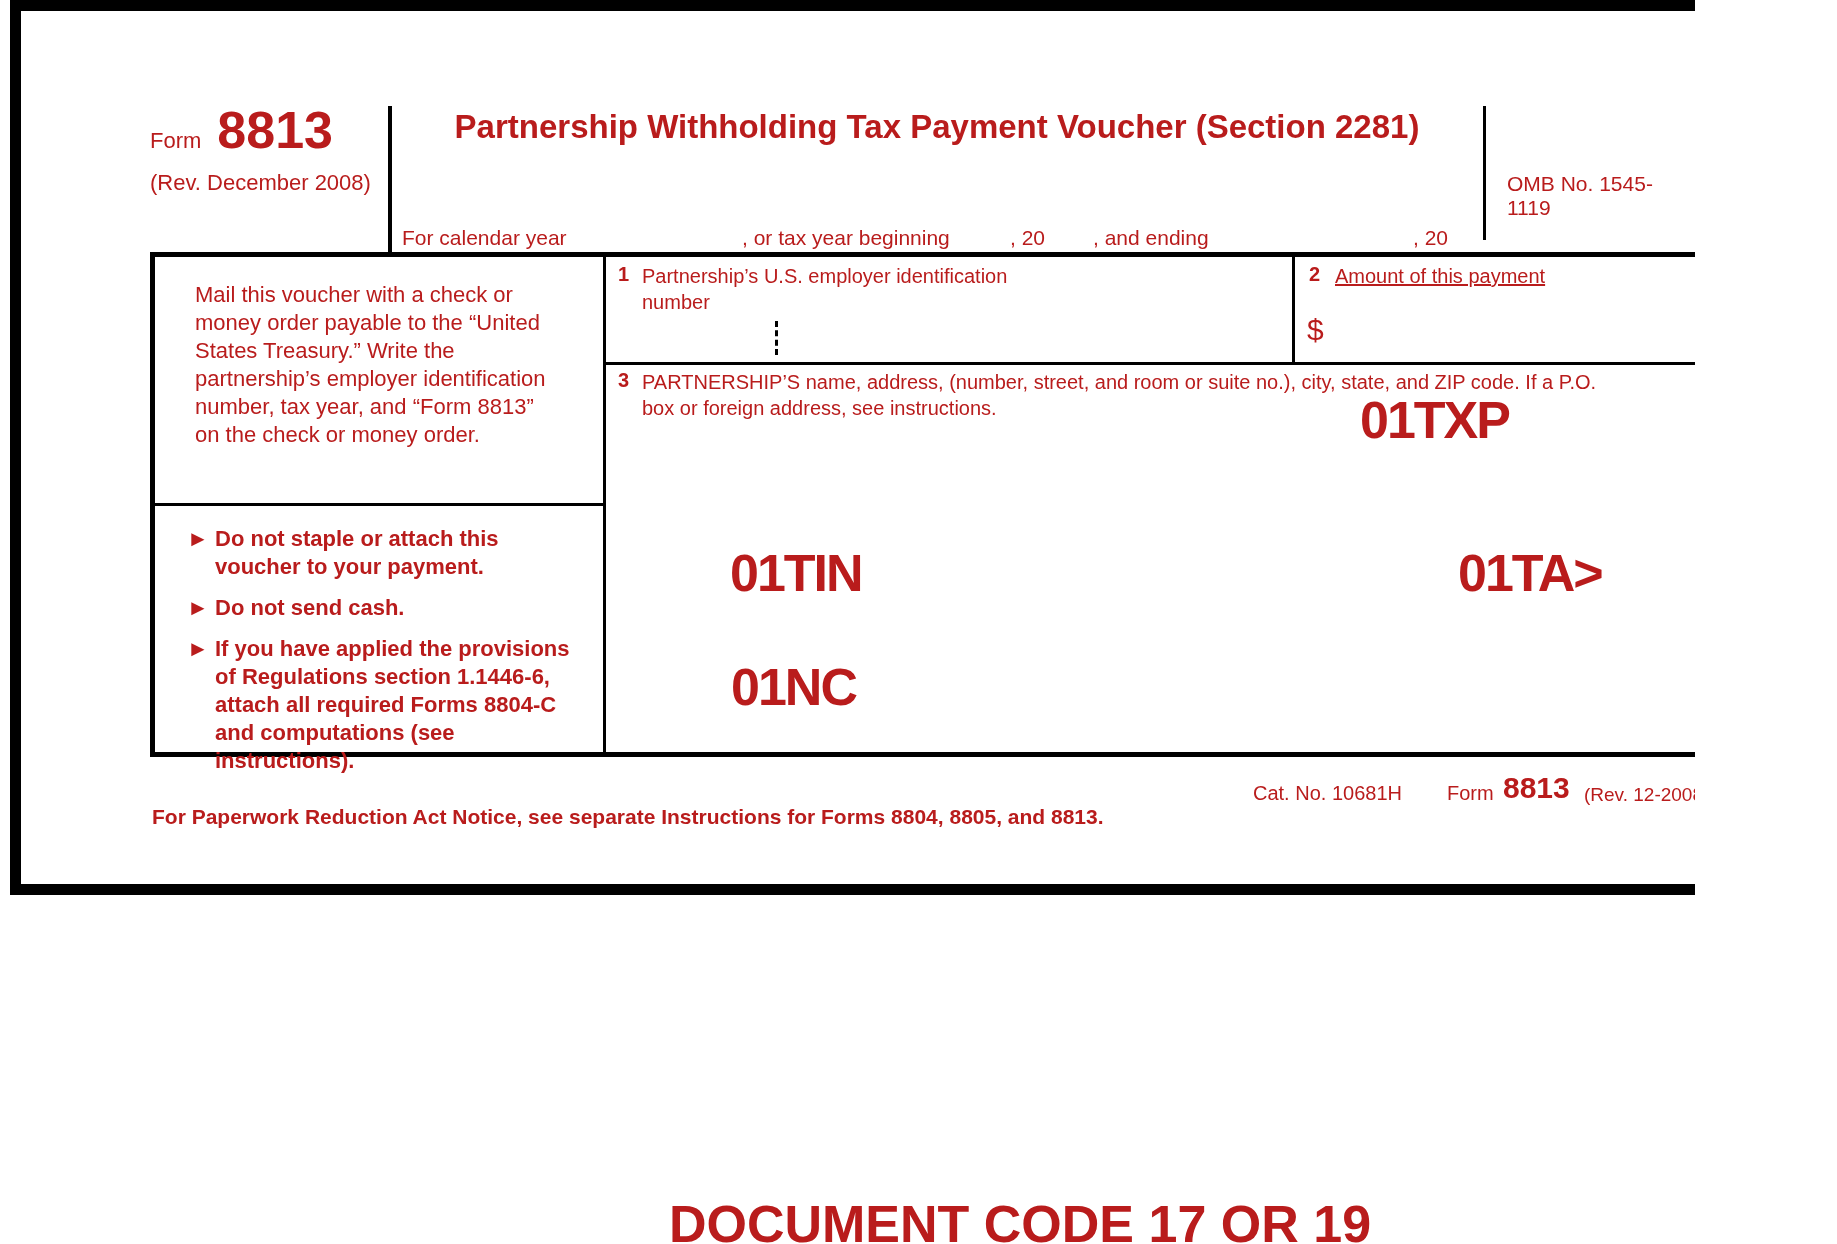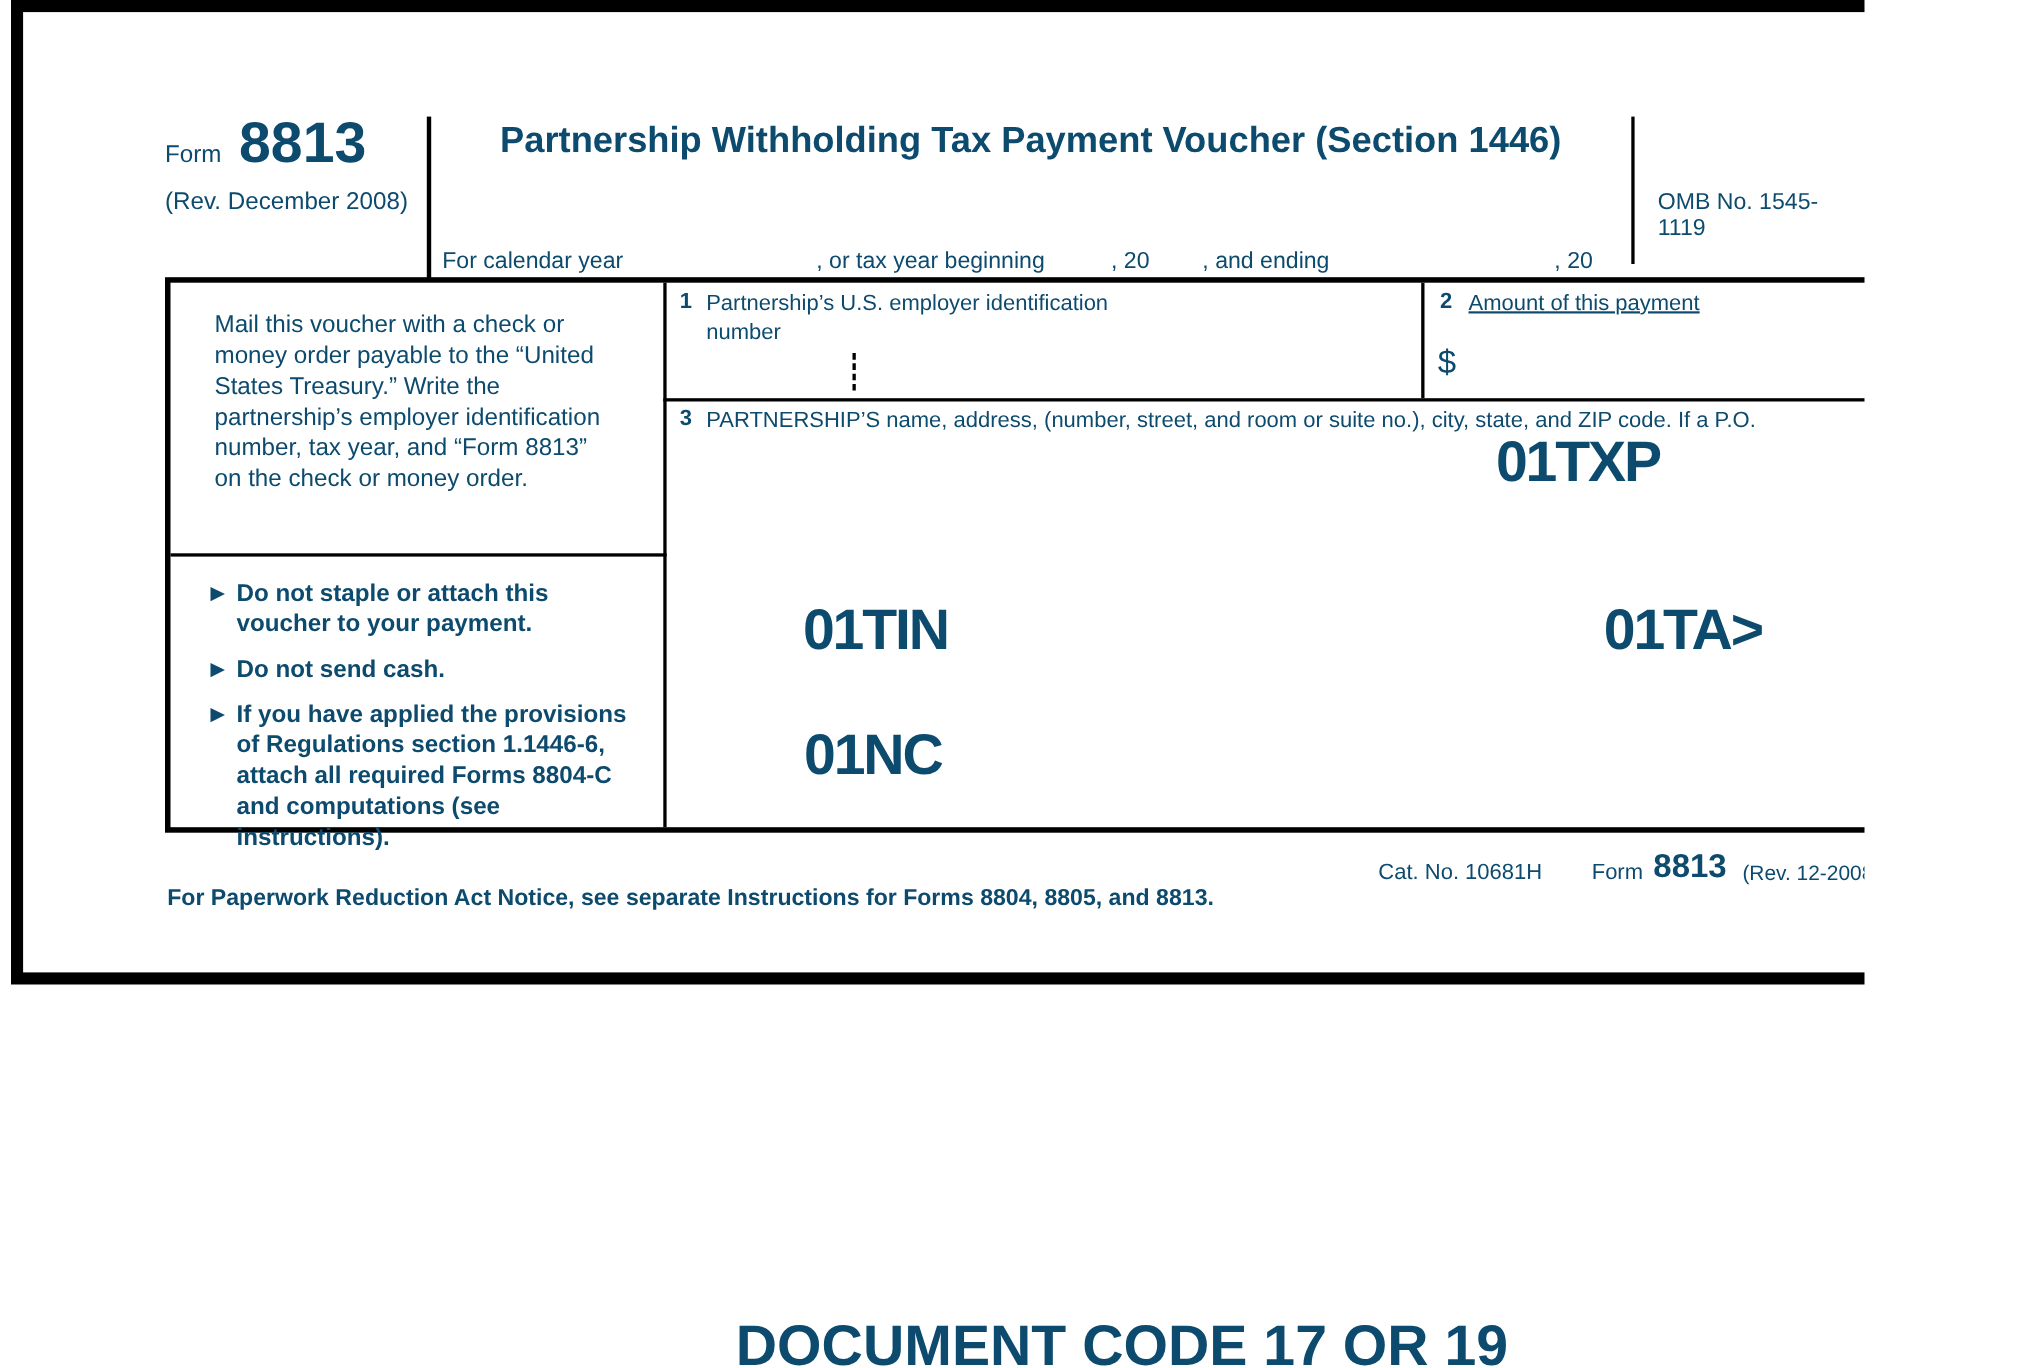--- a/index.html
+++ b/index.html
@@ -1,17 +1,17 @@
 <!DOCTYPE html>
 <html><head>
 <meta charset="utf-8">
 <style>
   html,body{margin:0;padding:0;background:#fff;}
   .page{position:relative;width:1695px;height:1244px;background:#fff;overflow:hidden;
-        font-family:"Liberation Sans","DejaVu Sans",sans-serif;color:#0c4a6e;}
+        font-family:"Liberation Sans","DejaVu Sans",sans-serif;color:#b91c1c;}
   .abs{position:absolute;}
 
   
   .outer-frame{position:absolute;left:10px;top:0;width:1824px;height:895px;
                border:11px solid #000;box-sizing:border-box;background:#fff;}
 
   
   .form-id{left:150px;top:100px;display:flex;align-items:baseline;gap:16px;}
   .form-id-label{font-size:22px;}
   .form-id-number{font-size:52px;font-weight:bold;}
@@ -70,21 +70,21 @@
 <div class="page">
 
   <div class="outer-frame"></div>
 
   <div class="abs form-id">
     <span class="form-id-label">Form</span>
     <span class="form-id-number">8813</span>
   </div>
   <div class="abs revision">(Rev. December 2008)</div>
   <div class="abs divider-1"></div>
-  <div class="abs main-title">Partnership Withholding Tax Payment Voucher (Section 1446)</div>
+  <div class="abs main-title">Partnership Withholding Tax Payment Voucher (Section 2281)</div>
   <div class="abs divider-2"></div>
   <div class="abs omb">OMB No. 1545-1119</div>
 
   <span class="abs cal cal-1">For calendar year</span>
   <span class="abs cal cal-2">, or tax year beginning</span>
   <span class="abs cal cal-3">, 20</span>
   <span class="abs cal cal-4">, and ending</span>
   <span class="abs cal cal-5">, 20</span>
 
   <div class="voucher">
@@ -108,20 +108,21 @@
     </div>
     <div class="abs ein-dash"></div>
 
     <span class="abs field-num f2-num">2</span>
     <span class="abs field-label f2-label">Amount of this payment</span>
     <span class="abs dollar">$</span>
 
     <span class="abs field-num f3-num">3</span>
     <div class="abs field-label f3-label">
       <div>PARTNERSHIP’S name, address, (number, street, and room or suite no.), city, state, and ZIP code. If a P.O.</div>
+      <div>box or foreign address, see instructions.</div>
     </div>
 
     <span class="abs code code-txp">01TXP</span>
     <span class="abs code code-tin">01TIN</span>
     <span class="abs code code-ta">01TA&gt;</span>
     <span class="abs code code-nc">01NC</span>
   </div>
 
   <span class="abs footer-notice">For Paperwork Reduction Act Notice, see separate Instructions for Forms 8804, 8805, and 8813.</span>
   <span class="abs footer-cat">Cat. No. 10681H</span>

